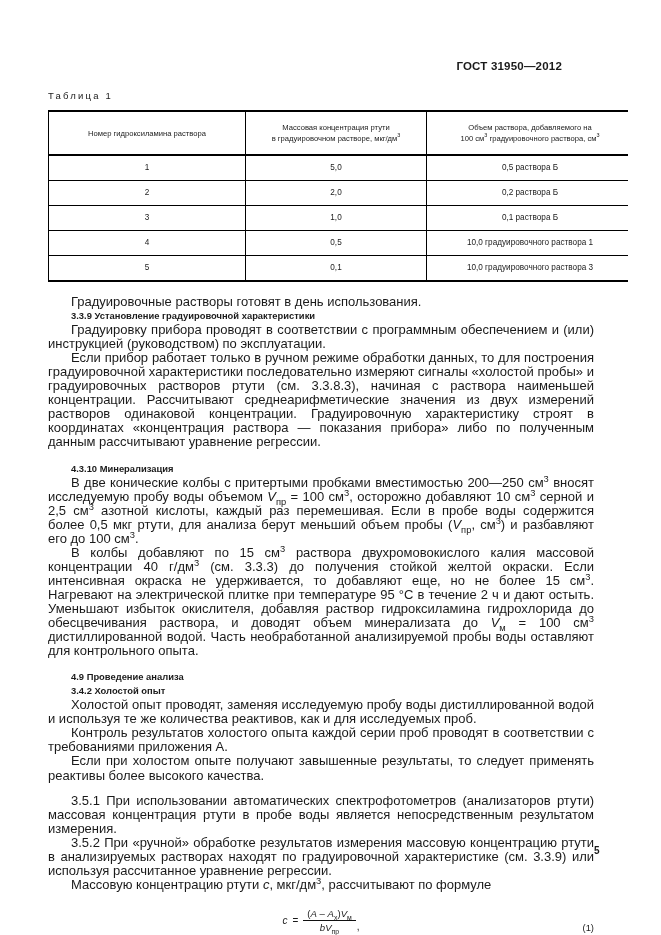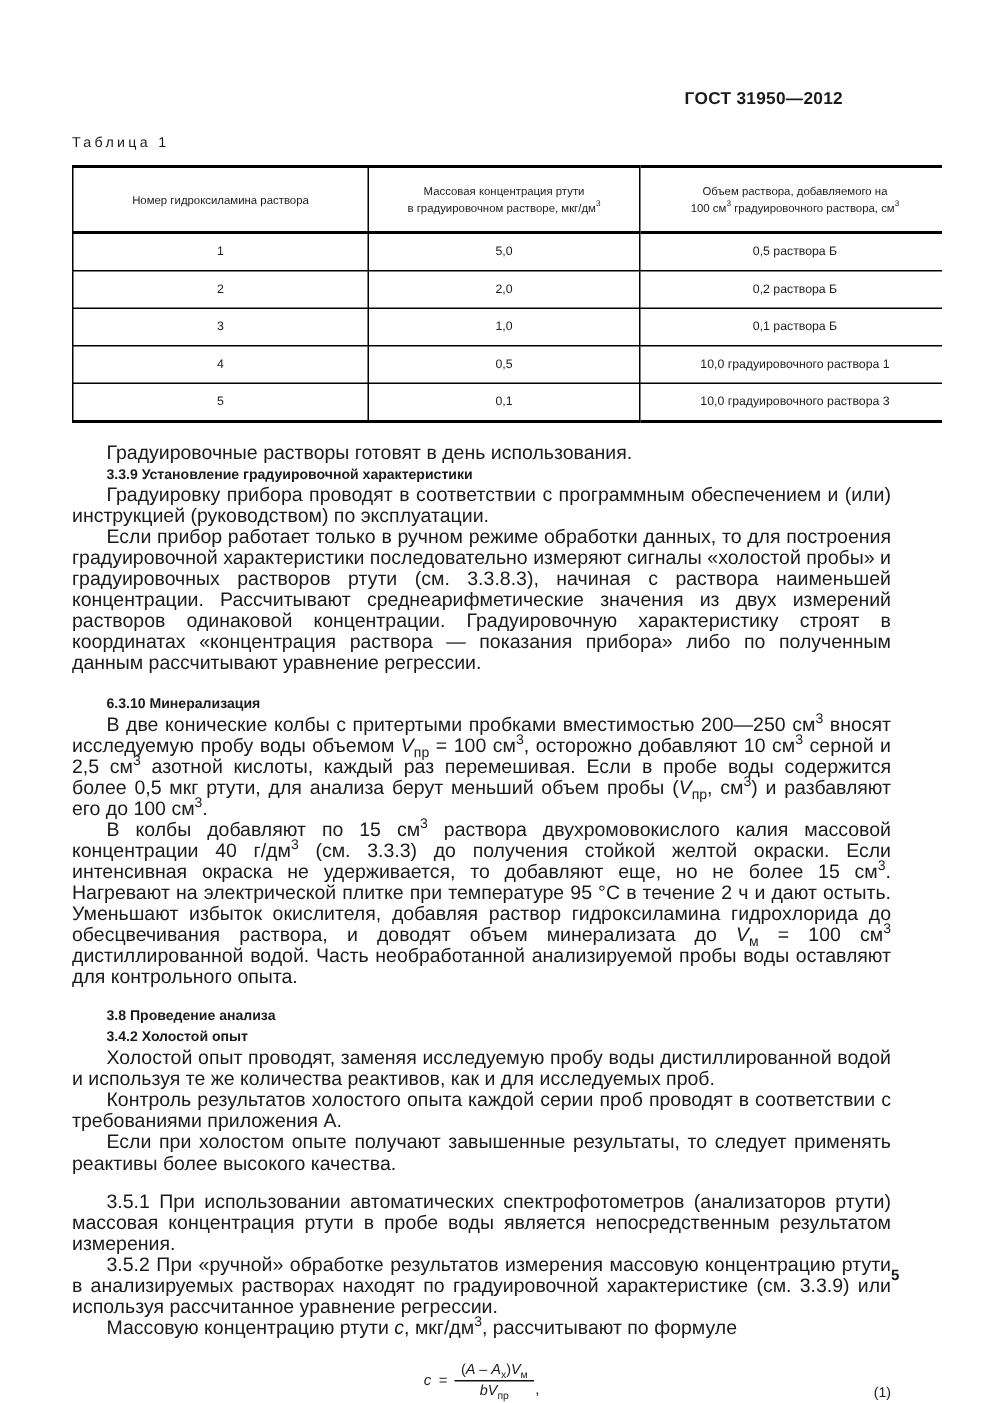--- a/index.html
+++ b/index.html
@@ -221,27 +221,27 @@
     </table>
 
     <p class="para indent">Градуировочные растворы готовят в день использования.</p>
 
     <p class="heading">3.3.9 Установление градуировочной характеристики</p>
 
     <p class="para indent">Градуировку прибора проводят в соответствии с программным обеспечением и (или) инструкцией (руководством) по эксплуатации.</p>
 
     <p class="para indent">Если прибор работает только в ручном режиме обработки данных, то для построения градуировочной характеристики последовательно измеряют сигналы «холостой пробы» и градуировочных растворов ртути (см. 3.3.8.3), начиная с раствора наименьшей концентрации. Рассчитывают среднеарифметические значения из двух измерений растворов одинаковой концентрации. Градуировочную характеристику строят в координатах «концентрация раствора — показания прибора» либо по полученным данным рассчитывают уравнение регрессии.</p>
 
-    <p class="heading spaced-before">6.3.10 Минерализация</p>
+    <p class="heading spaced-before">4.3.10 Минерализация</p>
 
     <p class="para indent"><span>В две конические колбы с притертыми пробками вместимостью 200—250 см</span><sup>3</sup><span> вносят исследуемую пробу воды объемом </span><var>V</var><sub>пр</sub><span> = 100 см</span><sup>3</sup><span>, осторожно добавляют 10 см</span><sup>3</sup><span> серной и 2,5 см</span><sup>3</sup><span> азотной кислоты, каждый раз перемешивая. Если в пробе воды содержится более 0,5 мкг ртути, для анализа берут меньший объем пробы (</span><var>V</var><sub>пр</sub><span>, см</span><sup>3</sup><span>) и разбавляют его до 100 см</span><sup>3</sup><span>.</span></p>
 
     <p class="para indent"><span>В колбы добавляют по 15 см</span><sup>3</sup><span> раствора двухромовокислого калия массовой концентрации 40 г/дм</span><sup>3</sup><span> (см. 3.3.3) до получения стойкой желтой окраски. Если интенсивная окраска не удерживается, то добавляют еще, но не более 15 см</span><sup>3</sup><span>. Нагревают на электрической плитке при температуре 95 °С в течение 2 ч и дают остыть. Уменьшают избыток окислителя, добавляя раствор гидроксиламина гидрохлорида до обесцвечивания раствора, и доводят объем минерализата до </span><var>V</var><sub>м</sub><span> = 100 см</span><sup>3</sup><span> дистиллированной водой. Часть необработанной анализируемой пробы воды оставляют для контрольного опыта.</span></p>
 
-    <p class="heading spaced-before">3.8 Проведение анализа</p>
+    <p class="heading spaced-before">4.9 Проведение анализа</p>
 
 
     <p class="heading">3.4.2 Холостой опыт</p>
 
     <p class="para indent">Холостой опыт проводят, заменяя исследуемую пробу воды дистиллированной водой и используя те же количества реактивов, как и для исследуемых проб.</p>
 
     <p class="para indent">Контроль результатов холостого опыта каждой серии проб проводят в соответствии с требованиями приложения А.</p>
 
     <p class="para indent">Если при холостом опыте получают завышенные результаты, то следует применять реактивы более высокого качества.</p>
 

